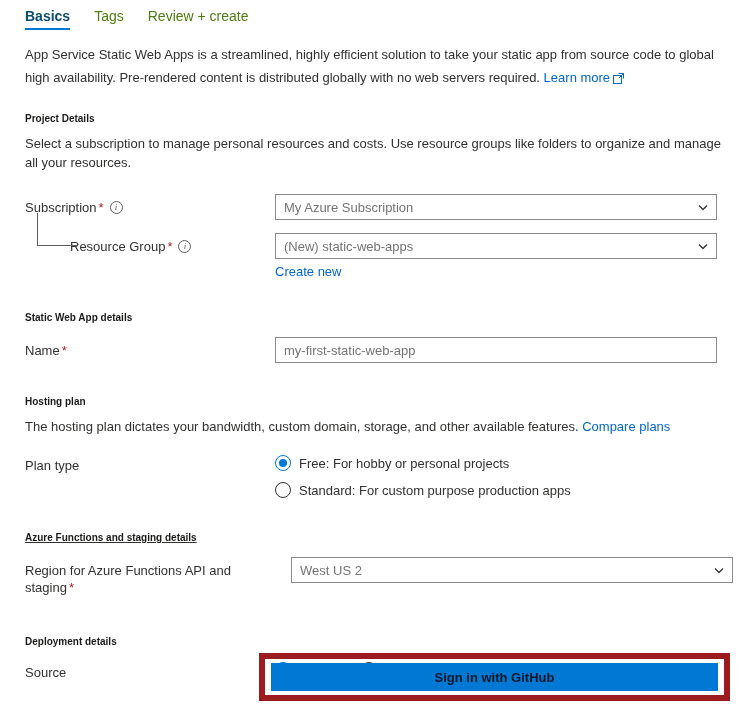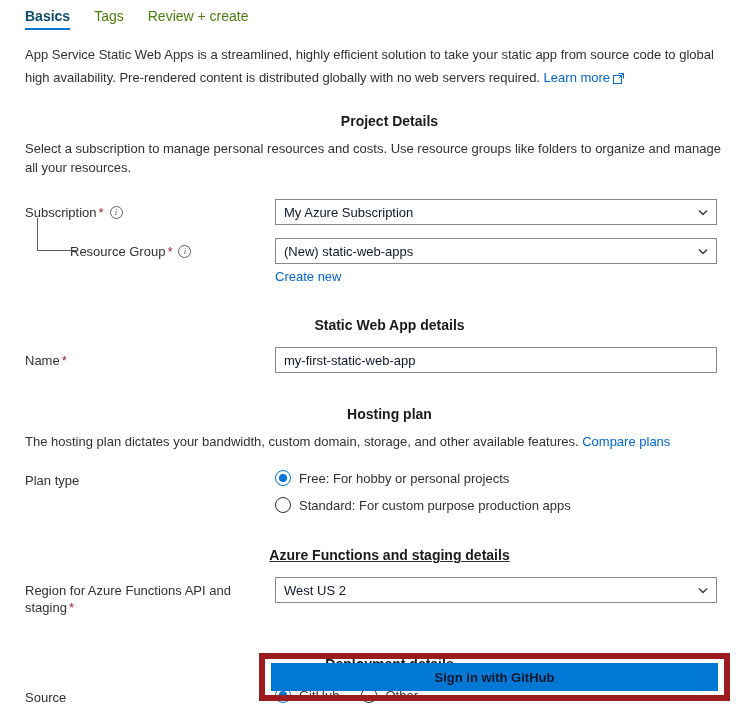--- a/index.html
+++ b/index.html
@@ -62,25 +62,24 @@
     cursor: pointer;
   }
 
   .ext-icon {
     display: inline-block;
     vertical-align: -2px;
     margin-left: 3px;
   }
 
   .section-title {
-    font-size: 14px;
+    font-size: 10px;
     font-weight: bold;
     color: #1b1a19;
     margin: 0 0 0 25px;
-    text-align: center;
   }
   .section-desc {
     margin: 10px 25px 0 25px;
     width: 700px;
     font-size: 13px;
     line-height: 19px;
     color: #323130;
   }
 
   
@@ -139,21 +138,21 @@
   .field {
     width: 442px;
     height: 26px;
     border: 1px solid #8a8886;
     background: #ffffff;
     box-sizing: border-box;
     display: flex;
     align-items: center;
     padding: 2px 8px;
     font-size: 13px;
-    color: #0f172a;
+    color: #737373;
     position: relative;
   }
   .field .val {
     flex: 1;
     white-space: nowrap;
     overflow: hidden;
   }
   .chev {
     width: 12px;
     height: 12px;
@@ -342,21 +341,21 @@
         <span>Standard: For custom purpose production apps</span>
       </div>
     </div>
   </div>
 </div>
 
 <div style="margin-top:34px;text-decoration:underline;">
   <div class="section-title">Azure Functions and staging details</div>
 </div>
 
-<div class="row" style="margin-top:14px;">
+<div class="row" style="margin-top:14px;gap:16px;">
   <div class="label" style="width:250px;">
     <span>Region for Azure Functions API and staging</span><span class="req">*</span>
   </div>
   <div class="control">
     <div class="field">
       <span class="val">West US 2</span>
       <span class="chev"><svg width="12" height="12" viewBox="0 0 12 12">
             <path d="M2 4.5 L6 8.5 L10 4.5" fill="none" stroke="#323130" stroke-width="1.3"></path>
           </svg></span>
     </div>

